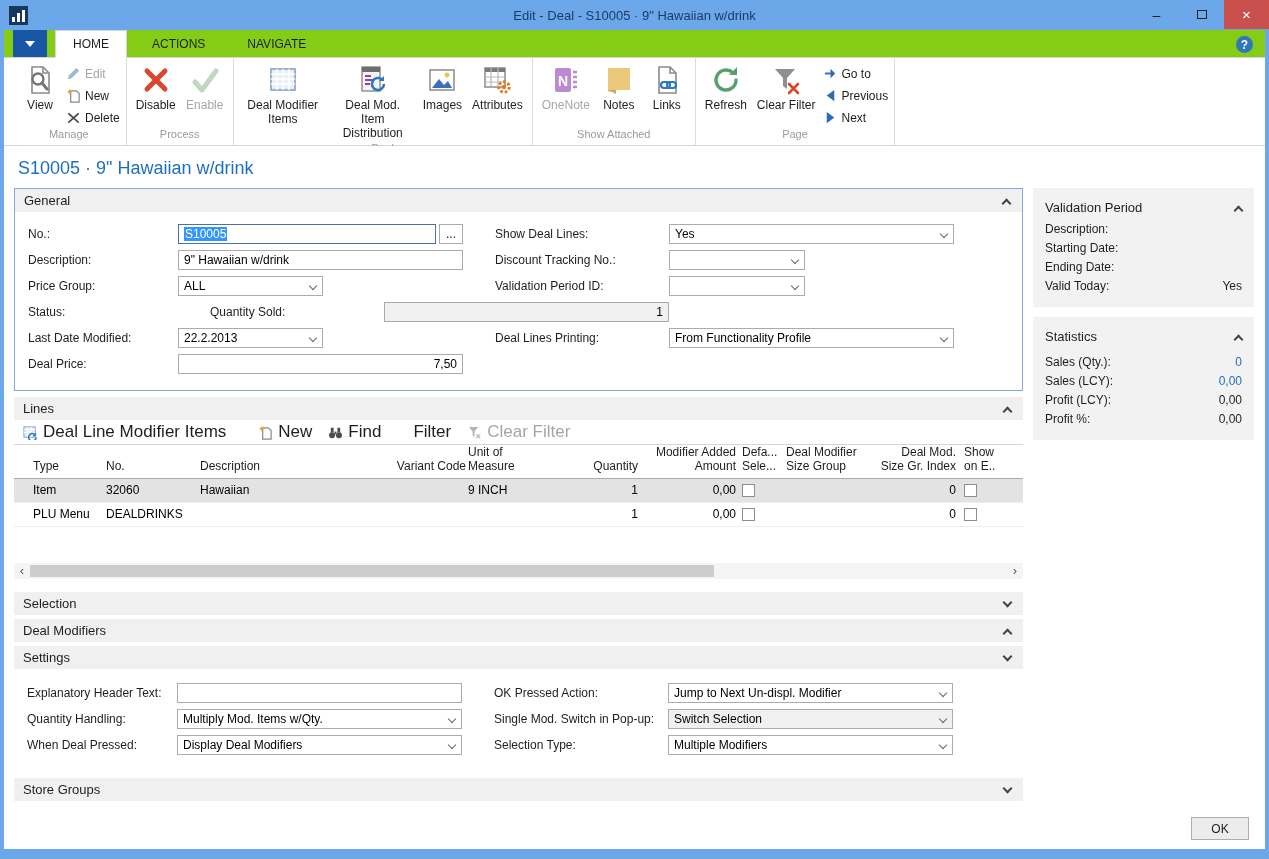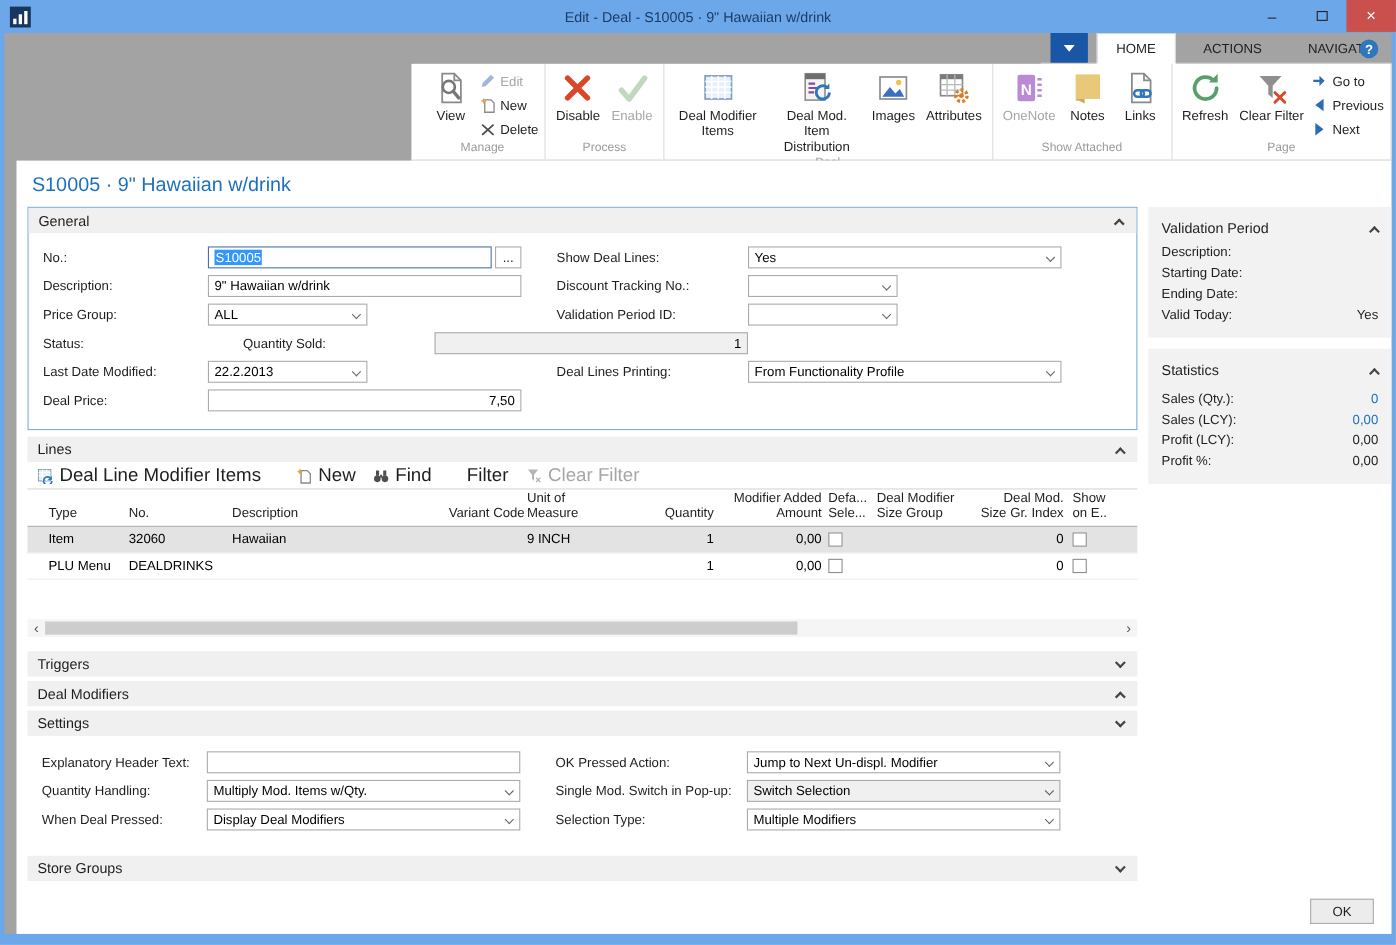--- a/index.html
+++ b/index.html
@@ -10,21 +10,21 @@
   .titlebar { position:absolute; top:0; left:0; right:0; height:30px; display:flex; align-items:center; }
   .appicon { width:19px; height:19px; margin-left:9px; background:#17375E; display:flex; align-items:flex-end; justify-content:center; gap:2px; padding:3px; }
   .appicon i { display:block; background:#fff; width:3px; }
   .title-text { position:absolute; left:0; right:0; text-align:center; font-size:13px; color:#1B3C68; }
   .winbtns { position:absolute; right:0; top:0; height:30px; display:flex; }
   .wbtn { width:45px; height:29px; display:flex; align-items:center; justify-content:center; font-size:14px; color:#222; }
   .wbtn.close { background:#C9504C; color:#fff; font-size:15px; }
   .maxbox { width:10px; height:9px; border:1px solid #222; display:block; }
 
   
-  .frame { position:absolute; top:30px; left:4px; right:4px; bottom:10px; background:#a3a3a3; display:flex; flex-direction:column;align-items:flex-end; }
+  .frame { position:absolute; top:30px; left:4px; right:4px; bottom:10px; background:#84cc16; display:flex; flex-direction:column; }
 
   
   .tabrow { height:28px; display:flex; align-items:stretch; border-bottom:1px solid #D6D6D6; position:relative; }
   .appmenu { width:34px; margin-left:9px; background:#1956A5; display:flex; align-items:center; justify-content:center; }
   .appmenu .tri { width:0; height:0; border-left:5px solid transparent; border-right:5px solid transparent; border-top:6px solid #fff; }
   .tab { padding:0 17px; display:flex; align-items:center; font-size:12px; color:#1E1E1E; margin-left:8px; }
   .tab.active { background:#fff; border:1px solid #D6D6D6; border-bottom:1px solid #fff; margin-bottom:-1px; }
   .helpbtn { position:absolute; right:12px; top:6px; width:17px; height:17px; border-radius:50%; background:#2E77BE; color:#fff; font-size:12px; font-weight:bold; display:flex; align-items:center; justify-content:center; }
 
   
@@ -517,21 +517,21 @@
             <span class="htrack">
                 <span class="hthumb"></span>
               </span>
             <span class="harrow">
                 <span>›</span>
               </span>
           </div>
 
           <div class="stack">
             <div class="strip">
-              <span>Triggers</span>
+              <span>Selection</span>
               <span class="chev down"></span>
             </div>
             <div class="strip">
               <span>Deal Modifiers</span>
               <span class="chev up"></span>
             </div>
             <div class="strip">
               <span>Settings</span>
               <span class="chev down"></span>
             </div>

